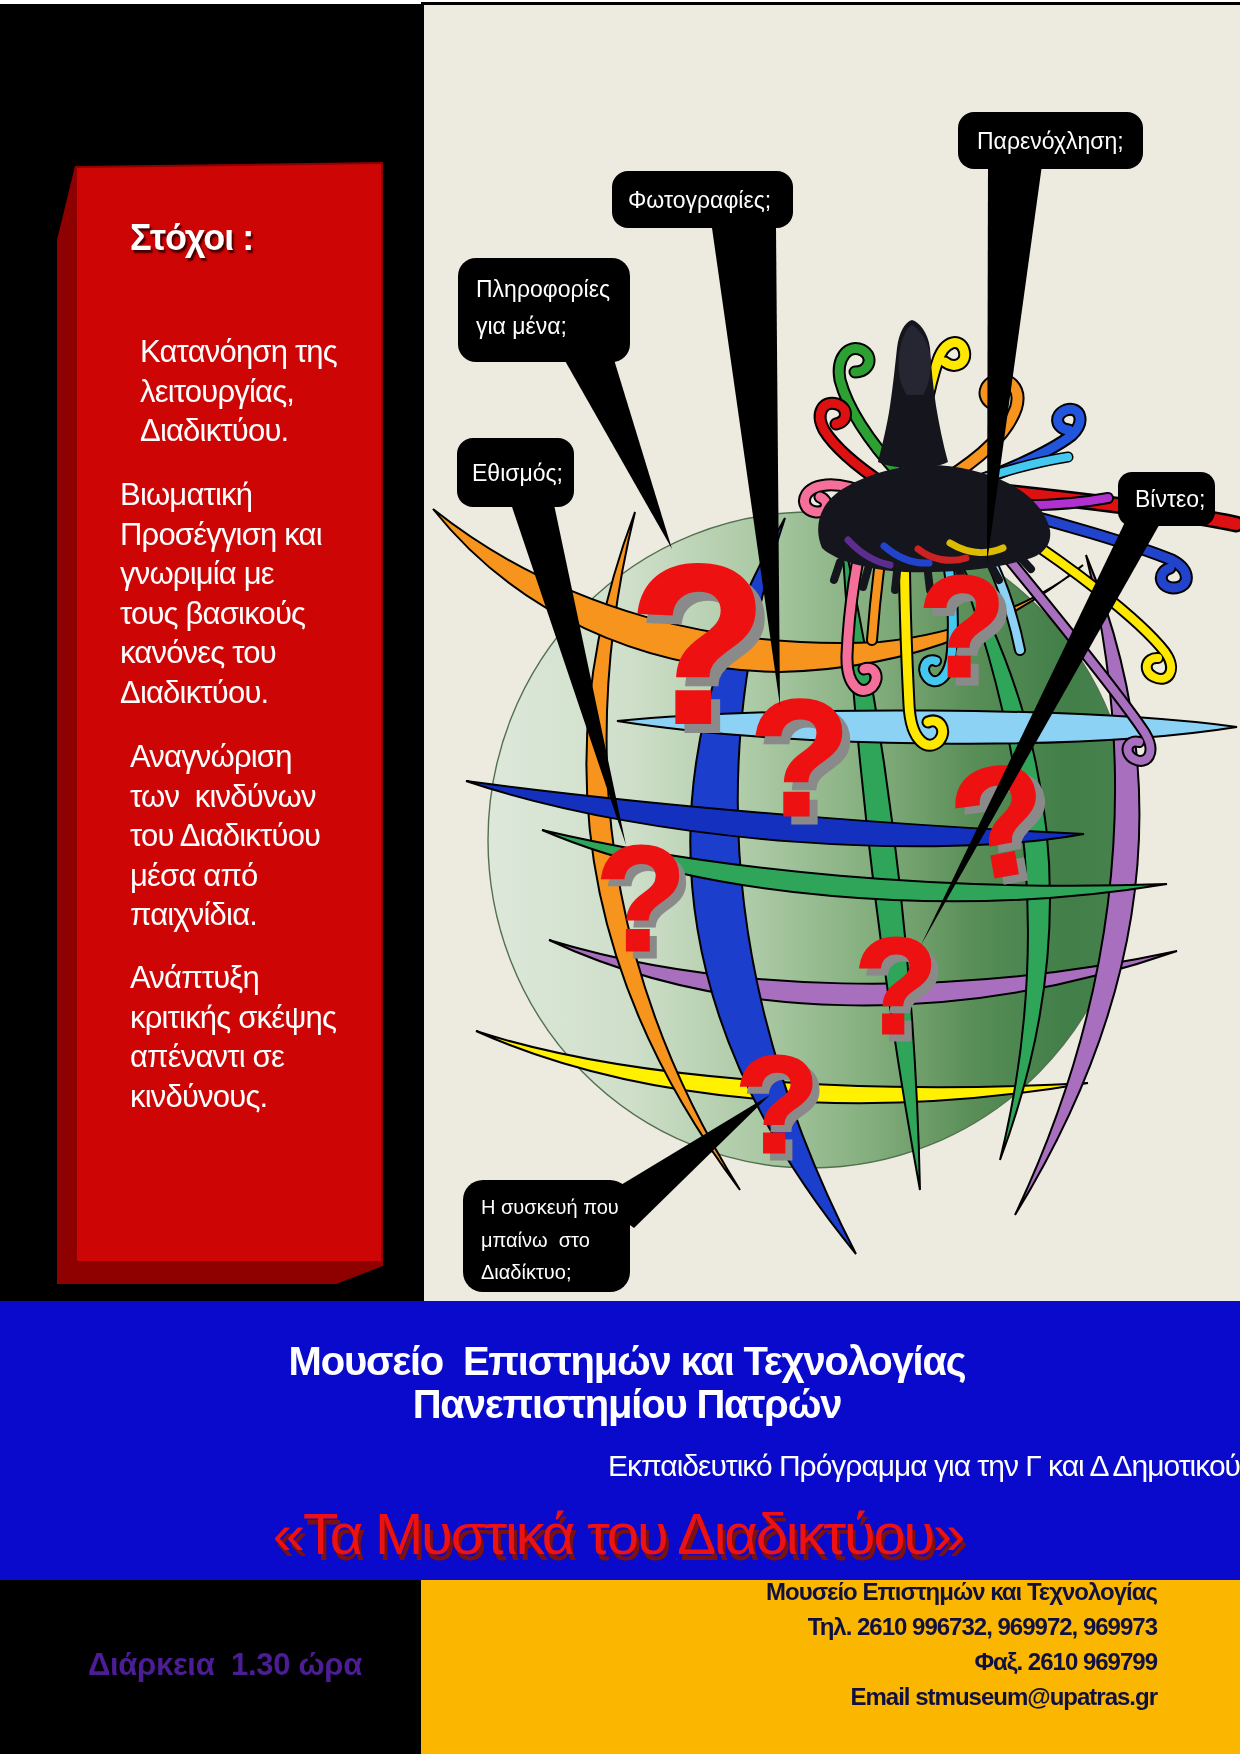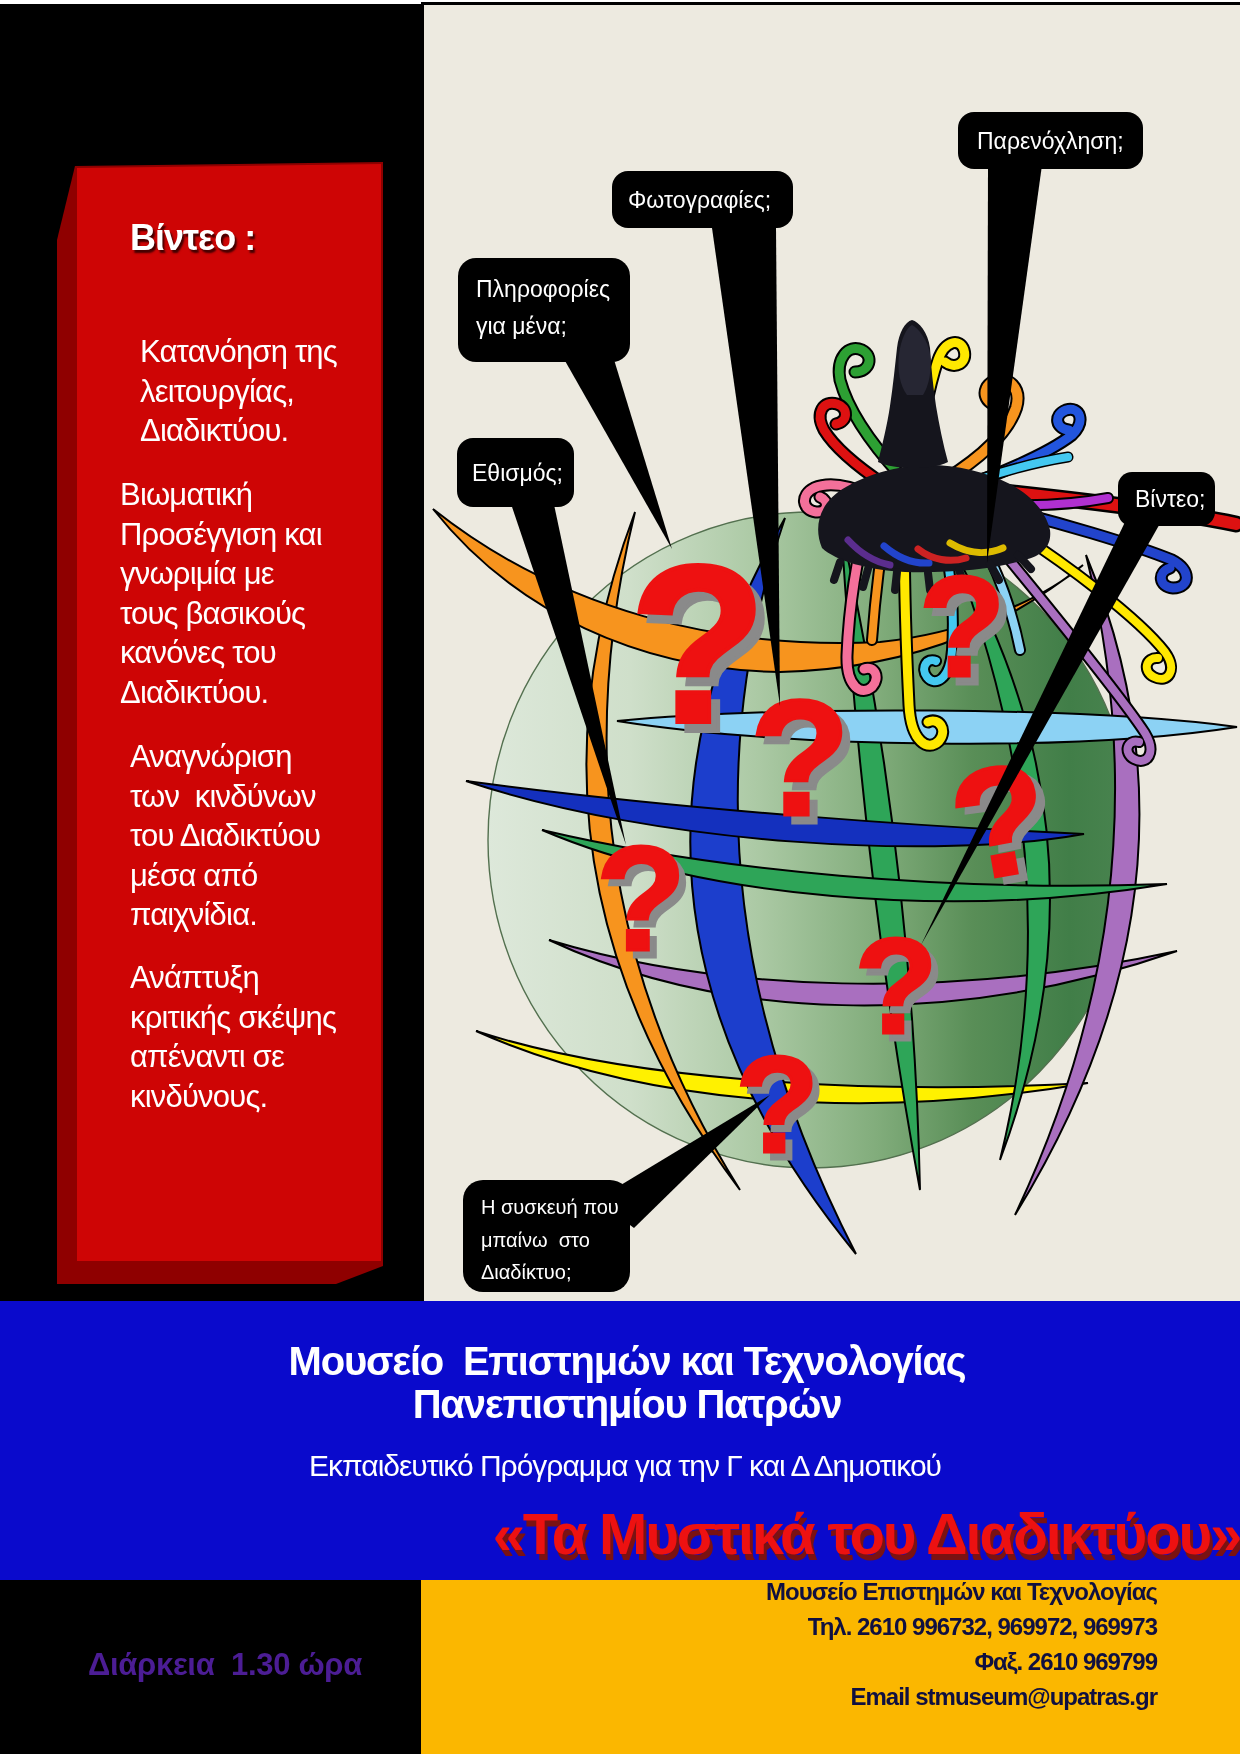--- a/index.html
+++ b/index.html
@@ -8,21 +8,21 @@
 
 <div class="abs" style="left:0;top:4px;width:421px;height:1750px;background:#000"></div>
 <div class="abs" style="left:421px;top:2px;width:819px;height:1299px;background:#EDEAE0;border-left:3px solid #000;border-top:3px solid #000;box-sizing:border-box"></div>
 <div class="abs" style="left:0;top:1301px;width:1240px;height:279px;background:#0A0ACC"></div>
 <div class="abs" style="left:421px;top:1580px;width:819px;height:174px;background:#FBB700"></div>
 
 <svg class="abs" style="left:0;top:0" width="421" height="1754" viewBox="0 0 421 1754">
 <polygon points="75,166 383,162 383,1266 336,1284 57,1284 57,240" fill="#8F0000"></polygon>
 <polygon points="77,168 381,164 381,1261 77,1261" fill="#CE0505"></polygon>
 </svg>
-<div class="abs rp" style="left:130px;top:218px;font-size:36px;letter-spacing:-1px;font-weight:bold;text-shadow:2px 3px 2px #400000">Βίντεο :</div>
+<div class="abs rp" style="left:130px;top:218px;font-size:36px;letter-spacing:-1px;font-weight:bold;text-shadow:2px 3px 2px #400000">Στόχοι :</div>
 <div class="abs rp" style="left:140px;top:332px;width:230px">Κατανόηση της<br>λειτουργίας,<br>Διαδικτύου.</div>
 <div class="abs rp" style="left:120px;top:475px;width:230px">Βιωματική<br>Προσέγγιση και<br>γνωριμία με<br>τους βασικούς<br>κανόνες του<br>Διαδικτύου.</div>
 <div class="abs rp" style="left:130px;top:737px;width:240px">Αναγνώριση<br>των&nbsp; κινδύνων<br>του Διαδικτύου<br>μέσα από<br>παιχνίδια.</div>
 <div class="abs rp" style="left:130px;top:958px;width:240px">Ανάπτυξη<br>κριτικής σκέψης<br>απέναντι σε<br>κινδύνους.</div>
 
 <svg class="abs" style="left:421px;top:2px" width="819" height="1299" viewBox="421 2 819 1299">
 <defs>
 <linearGradient id="sph" x1="0" y1="0" x2="1" y2="0">
  <stop offset="0" stop-color="#dde8da"></stop>
  <stop offset="0.22" stop-color="#cfdfca"></stop>
@@ -164,21 +164,21 @@
 <text x="481" y="1214">Η συσκευή που</text>
 <text x="481" y="1247">μπαίνω&nbsp; στο</text>
 <text x="481" y="1279">Διαδίκτυο;</text>
 </g>
 </g>
 </svg>
 
 <div class="abs" style="left:0;top:1340px;width:1240px;text-align:center;color:#fff;font-weight:bold;font-size:40px;line-height:43px;letter-spacing:-1.2px">
     <div style="margin-left:14px">Μουσείο&nbsp; Επιστημών και Τεχνολογίας<br>Πανεπιστημίου Πατρών</div>
   </div>
-<div class="abs" style="left:0;top:1449px;width:1240px;text-align:center;color:#fff;font-size:30px;letter-spacing:-1px">
+<div class="abs" style="left:0;top:1449px;width:1240px;text-align:right;color:#fff;font-size:30px;letter-spacing:-1px">
     <div style="margin-left:10px">Εκπαιδευτικό Πρόγραμμα για την Γ και Δ Δημοτικού</div>
   </div>
-<div class="abs" style="left:0;top:1500px;width:1240px;text-align:right;color:#ED1111;font-weight:bold;font-size:58px;text-shadow:3px 6px 0 #7a1212;letter-spacing:-2.2px">
+<div class="abs" style="left:0;top:1500px;width:1240px;text-align:center;color:#ED1111;font-weight:normal;font-size:58px;text-shadow:3px 6px 0 #7a1212;letter-spacing:-2.2px">
     <div style="margin-left:-4px">«Τα Μυστικά του Διαδικτύου»</div>
   </div>
 
 <div class="abs" style="left:88px;top:1647px;color:#4c1d95;font-weight:bold;font-size:31px;letter-spacing:-0.3px">Διάρκεια&nbsp; 1.30 ώρα</div>
 <div class="abs" style="right:83px;top:1574px;width:740px;text-align:right;color:#101040;font-weight:bold;font-size:24px;line-height:35px;letter-spacing:-1px">Μουσείο Επιστημών και Τεχνολογίας<br>Τηλ. 2610 996732, 969972, 969973<br>Φαξ. 2610 969799<br>Email stmuseum@upatras.gr</div>
 
 </body></html>

